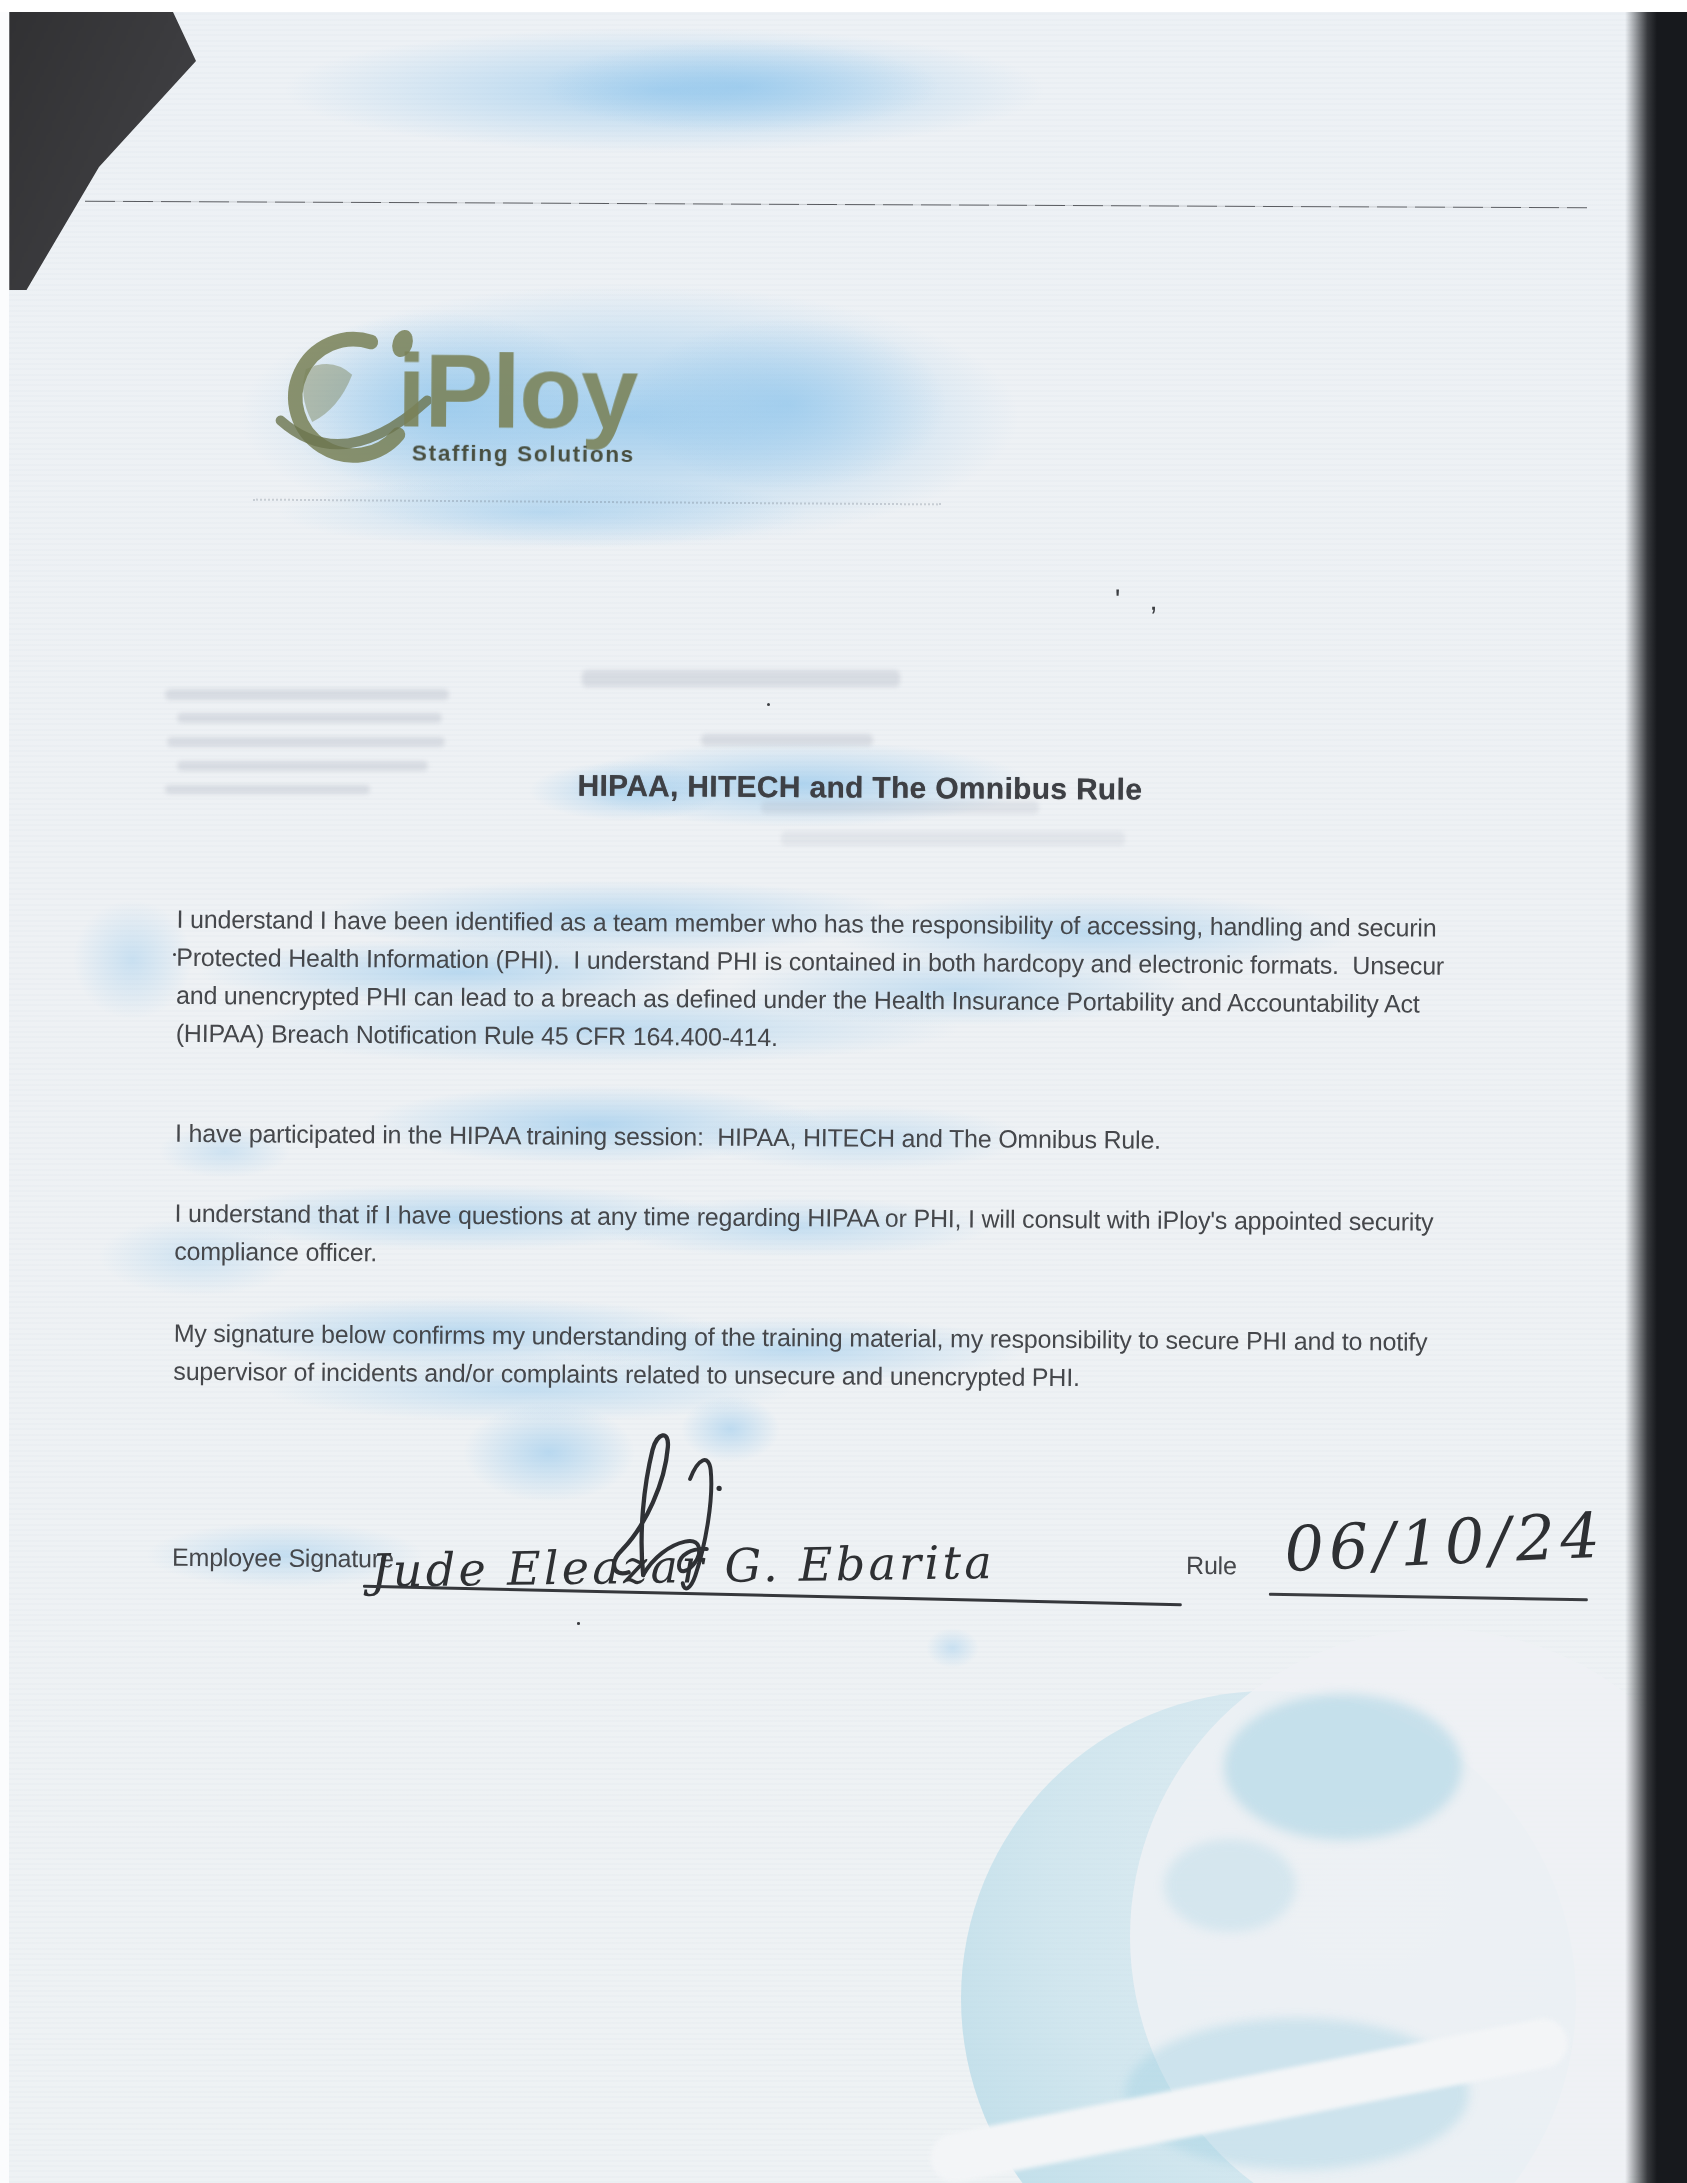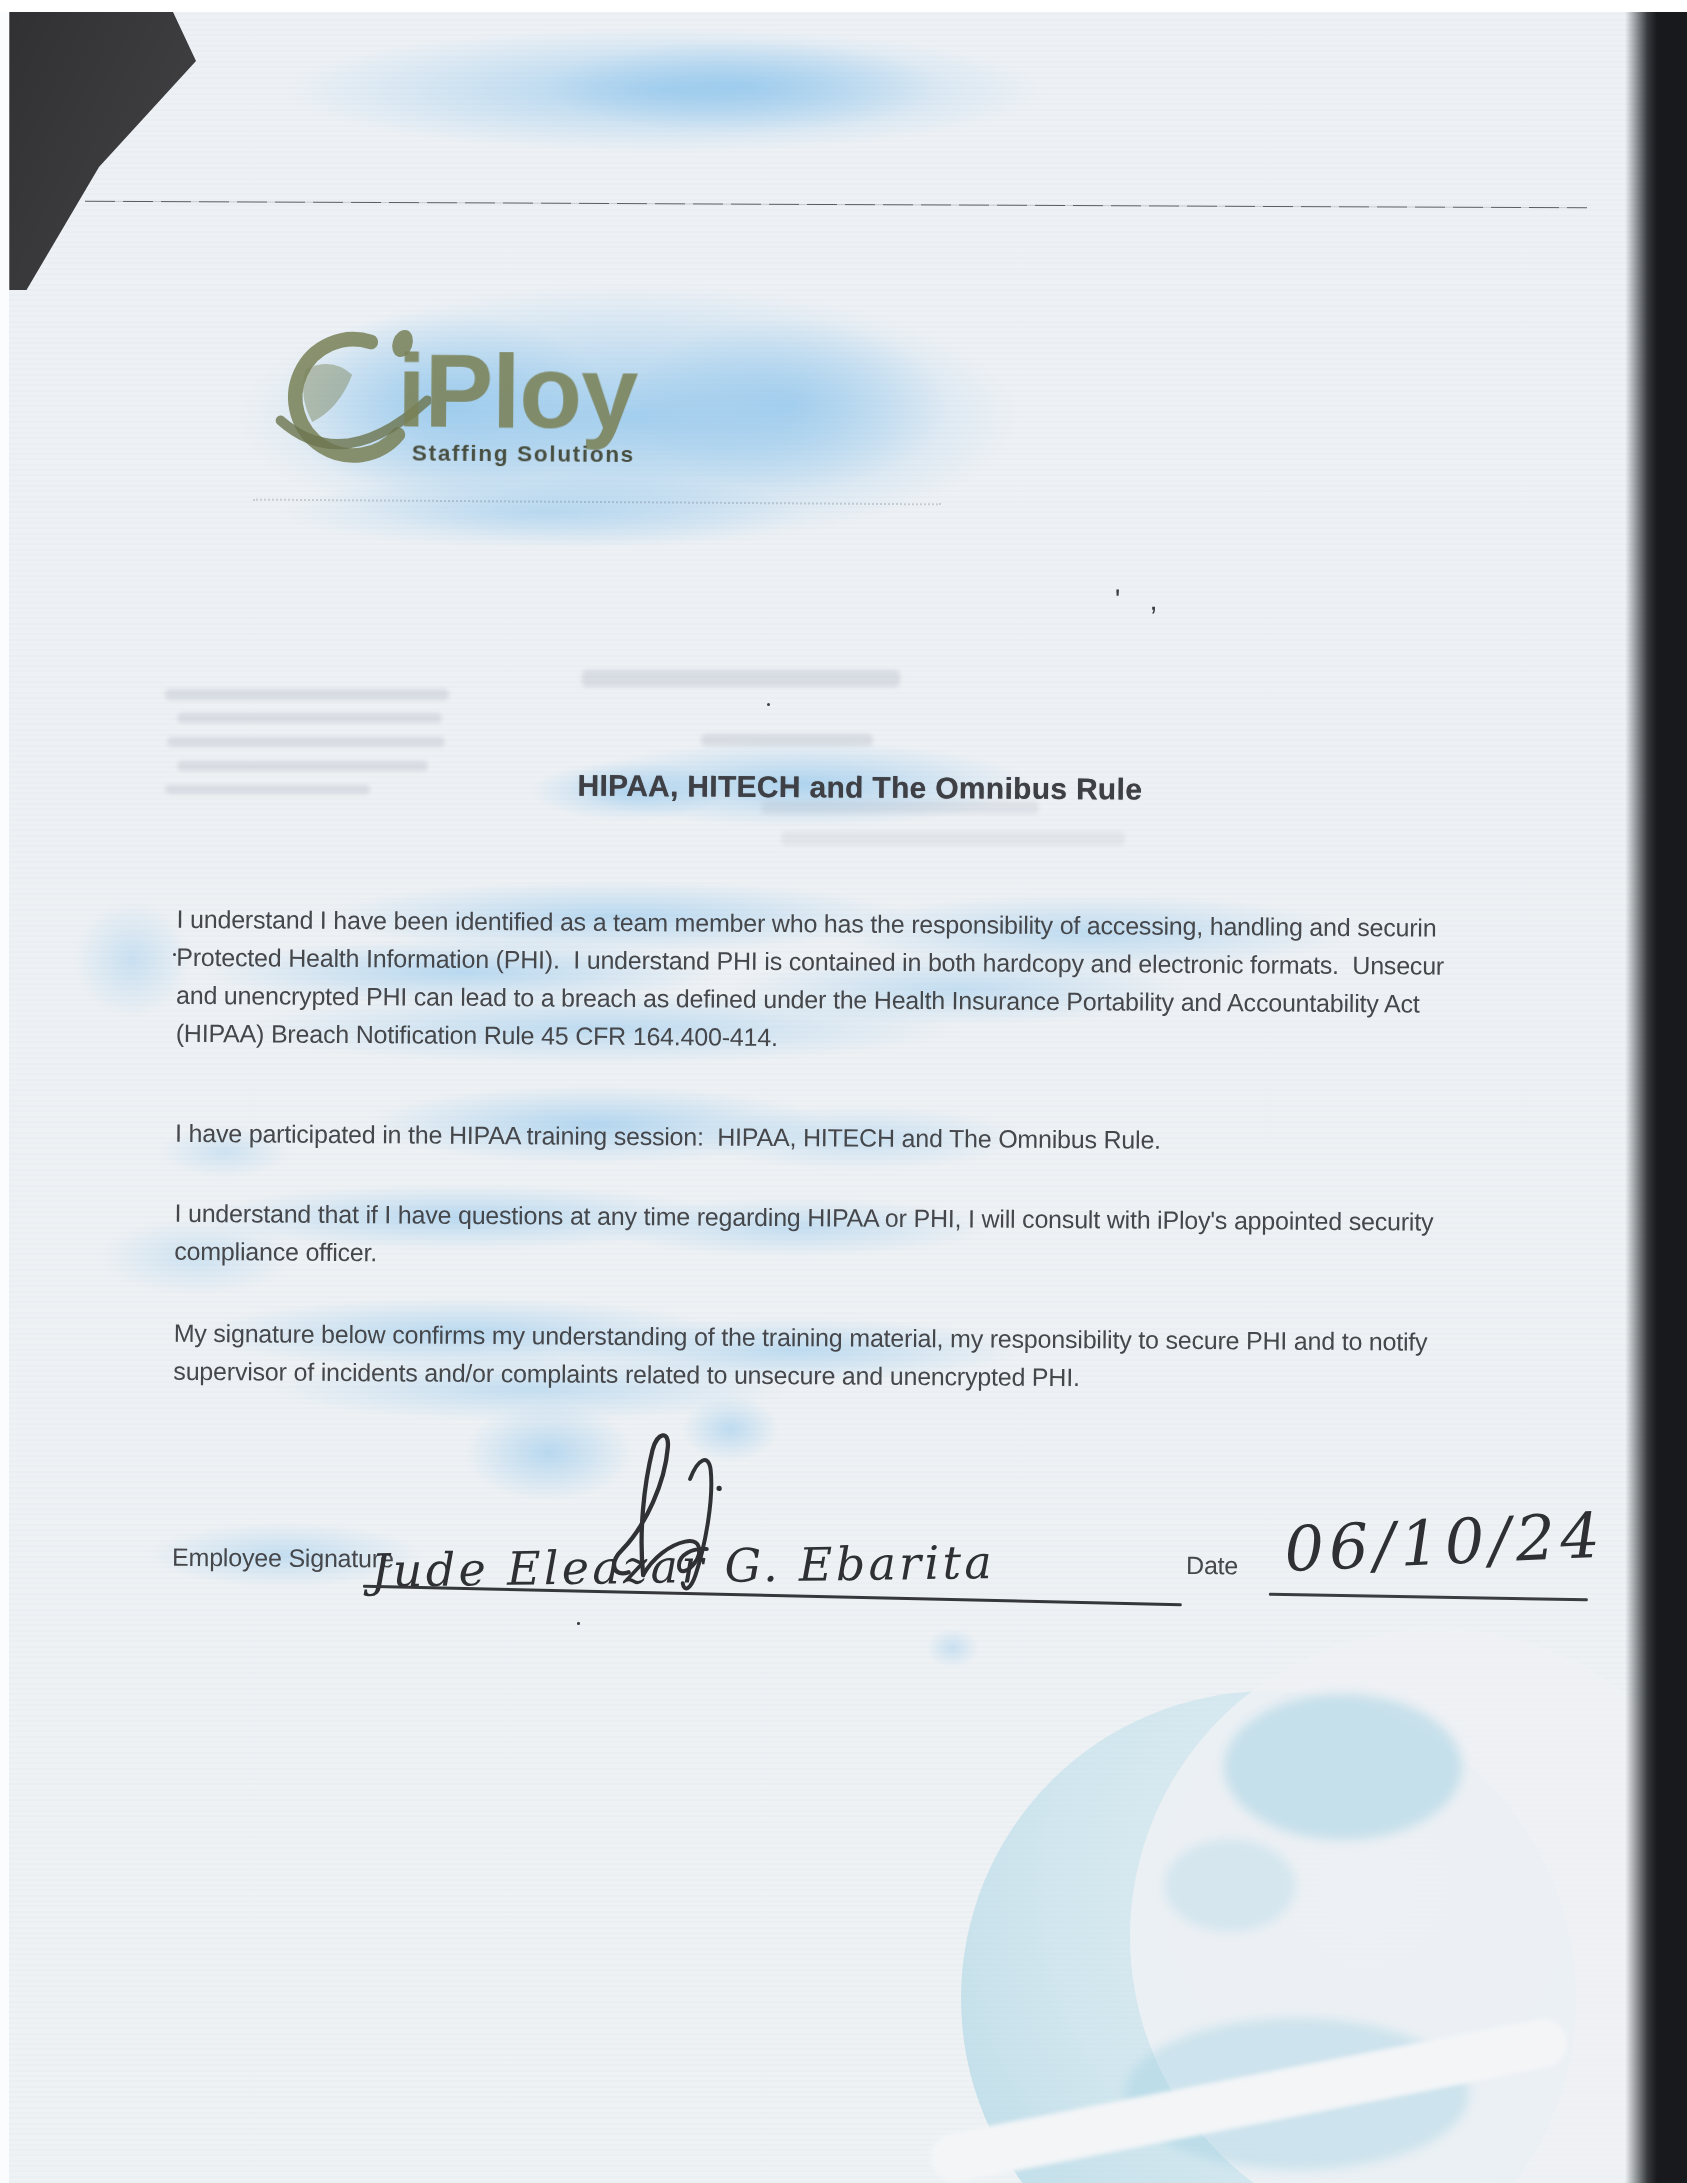--- a/index.html
+++ b/index.html
@@ -167,21 +167,21 @@
         <path d="M 96,232 C 72,240 66,218 86,198 C 122,160 150,96 154,42 C 156,16 138,20 131,46 C 118,100 111,172 118,236" fill="none" stroke="#2f3135" stroke-width="6.5" stroke-linecap="round"></path>
         <path d="M 118,236 C 132,210 158,190 181,185 C 204,180 208,199 196,217 C 186,231 172,235 172,221 C 172,205 192,194 214,196" fill="none" stroke="#2f3135" stroke-width="6" stroke-linecap="round"></path>
         <path d="M 188,90 C 200,58 216,52 219,76 C 224,120 212,190 197,236 C 190,257 180,262 178,248" fill="none" stroke="#2f3135" stroke-width="6" stroke-linecap="round"></path>
         <circle cx="232" cy="104" r="4" fill="#2f3135"></circle>
       </svg>
     </div>
     <div class="abs label" style="left:177px;top:1543px;">Employee Signature</div>
     <div class="abs hand sig-name">Jude Eleazar G. Ebarita</div>
     <div class="abs sig-line"></div>
 
-    <div class="abs label" style="left:1191px;top:1544px;">Date</div>
+    <div class="abs label" style="left:1191px;top:1544px;">Rule</div>
     <div class="abs hand date-value">06/10/24</div>
     <div class="abs date-line"></div>
 
   </div>
 
   <div class="abs corner-wedge"></div>
   <div class="abs right-bar"></div>
   <div class="abs left-white"></div>
   <div class="abs top-white"></div>
 

